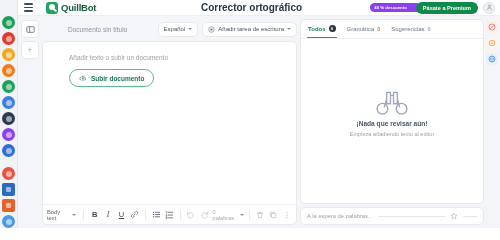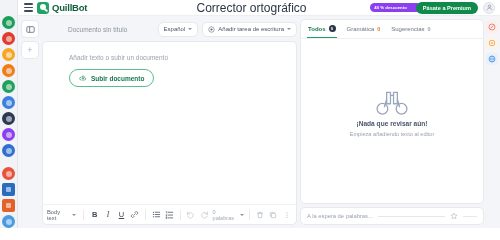--- a/index.html
+++ b/index.html
@@ -54,21 +54,21 @@
     display: flex; flex-direction: column;
     justify-content: center; gap: 2px;
     cursor: pointer;
   }
   #hamburger span {
     display: block; height: 1.4px; width: 9px;
     background: #3d4a5c; border-radius: 1px; margin: 0 auto;
   }
   #logo-wrap {
     display: flex; align-items: center; gap: 3px;
-    margin-left: 2px;
+    margin-left: 11px;
   }
   #logo-mark {
     width: 12px; height: 12px; border-radius: 3px;
     background: #1fa463;
     position: relative;
   }
   #logo-mark::before {
     content: "";
     position: absolute; left: 3px; top: 2.5px;
     width: 6px; height: 6px;
@@ -83,21 +83,21 @@
     transform: rotate(40deg);
     border-radius: 1px;
   }
   #logo-text {
     font-size: 9.5px; font-weight: bold;
     color: #15603c; letter-spacing: -.2px;
   }
   #app-title {
     position: absolute; left: 0; right: 15px;
     text-align: center;
-    font-size: 12px; font-weight: normal;
+    font-size: 10px; font-weight: bold;
     color: #2a3546;
     pointer-events: none;
   }
   #topbar-right {
     margin-left: auto; display: flex; align-items: center;
     gap: 3px; padding-right: 5px; position: relative; z-index: 2;
   }
   #discount-badge {
     background: #8b3ff0; color: #ffffff;
     font-size: 4.3px; font-weight: bold;

